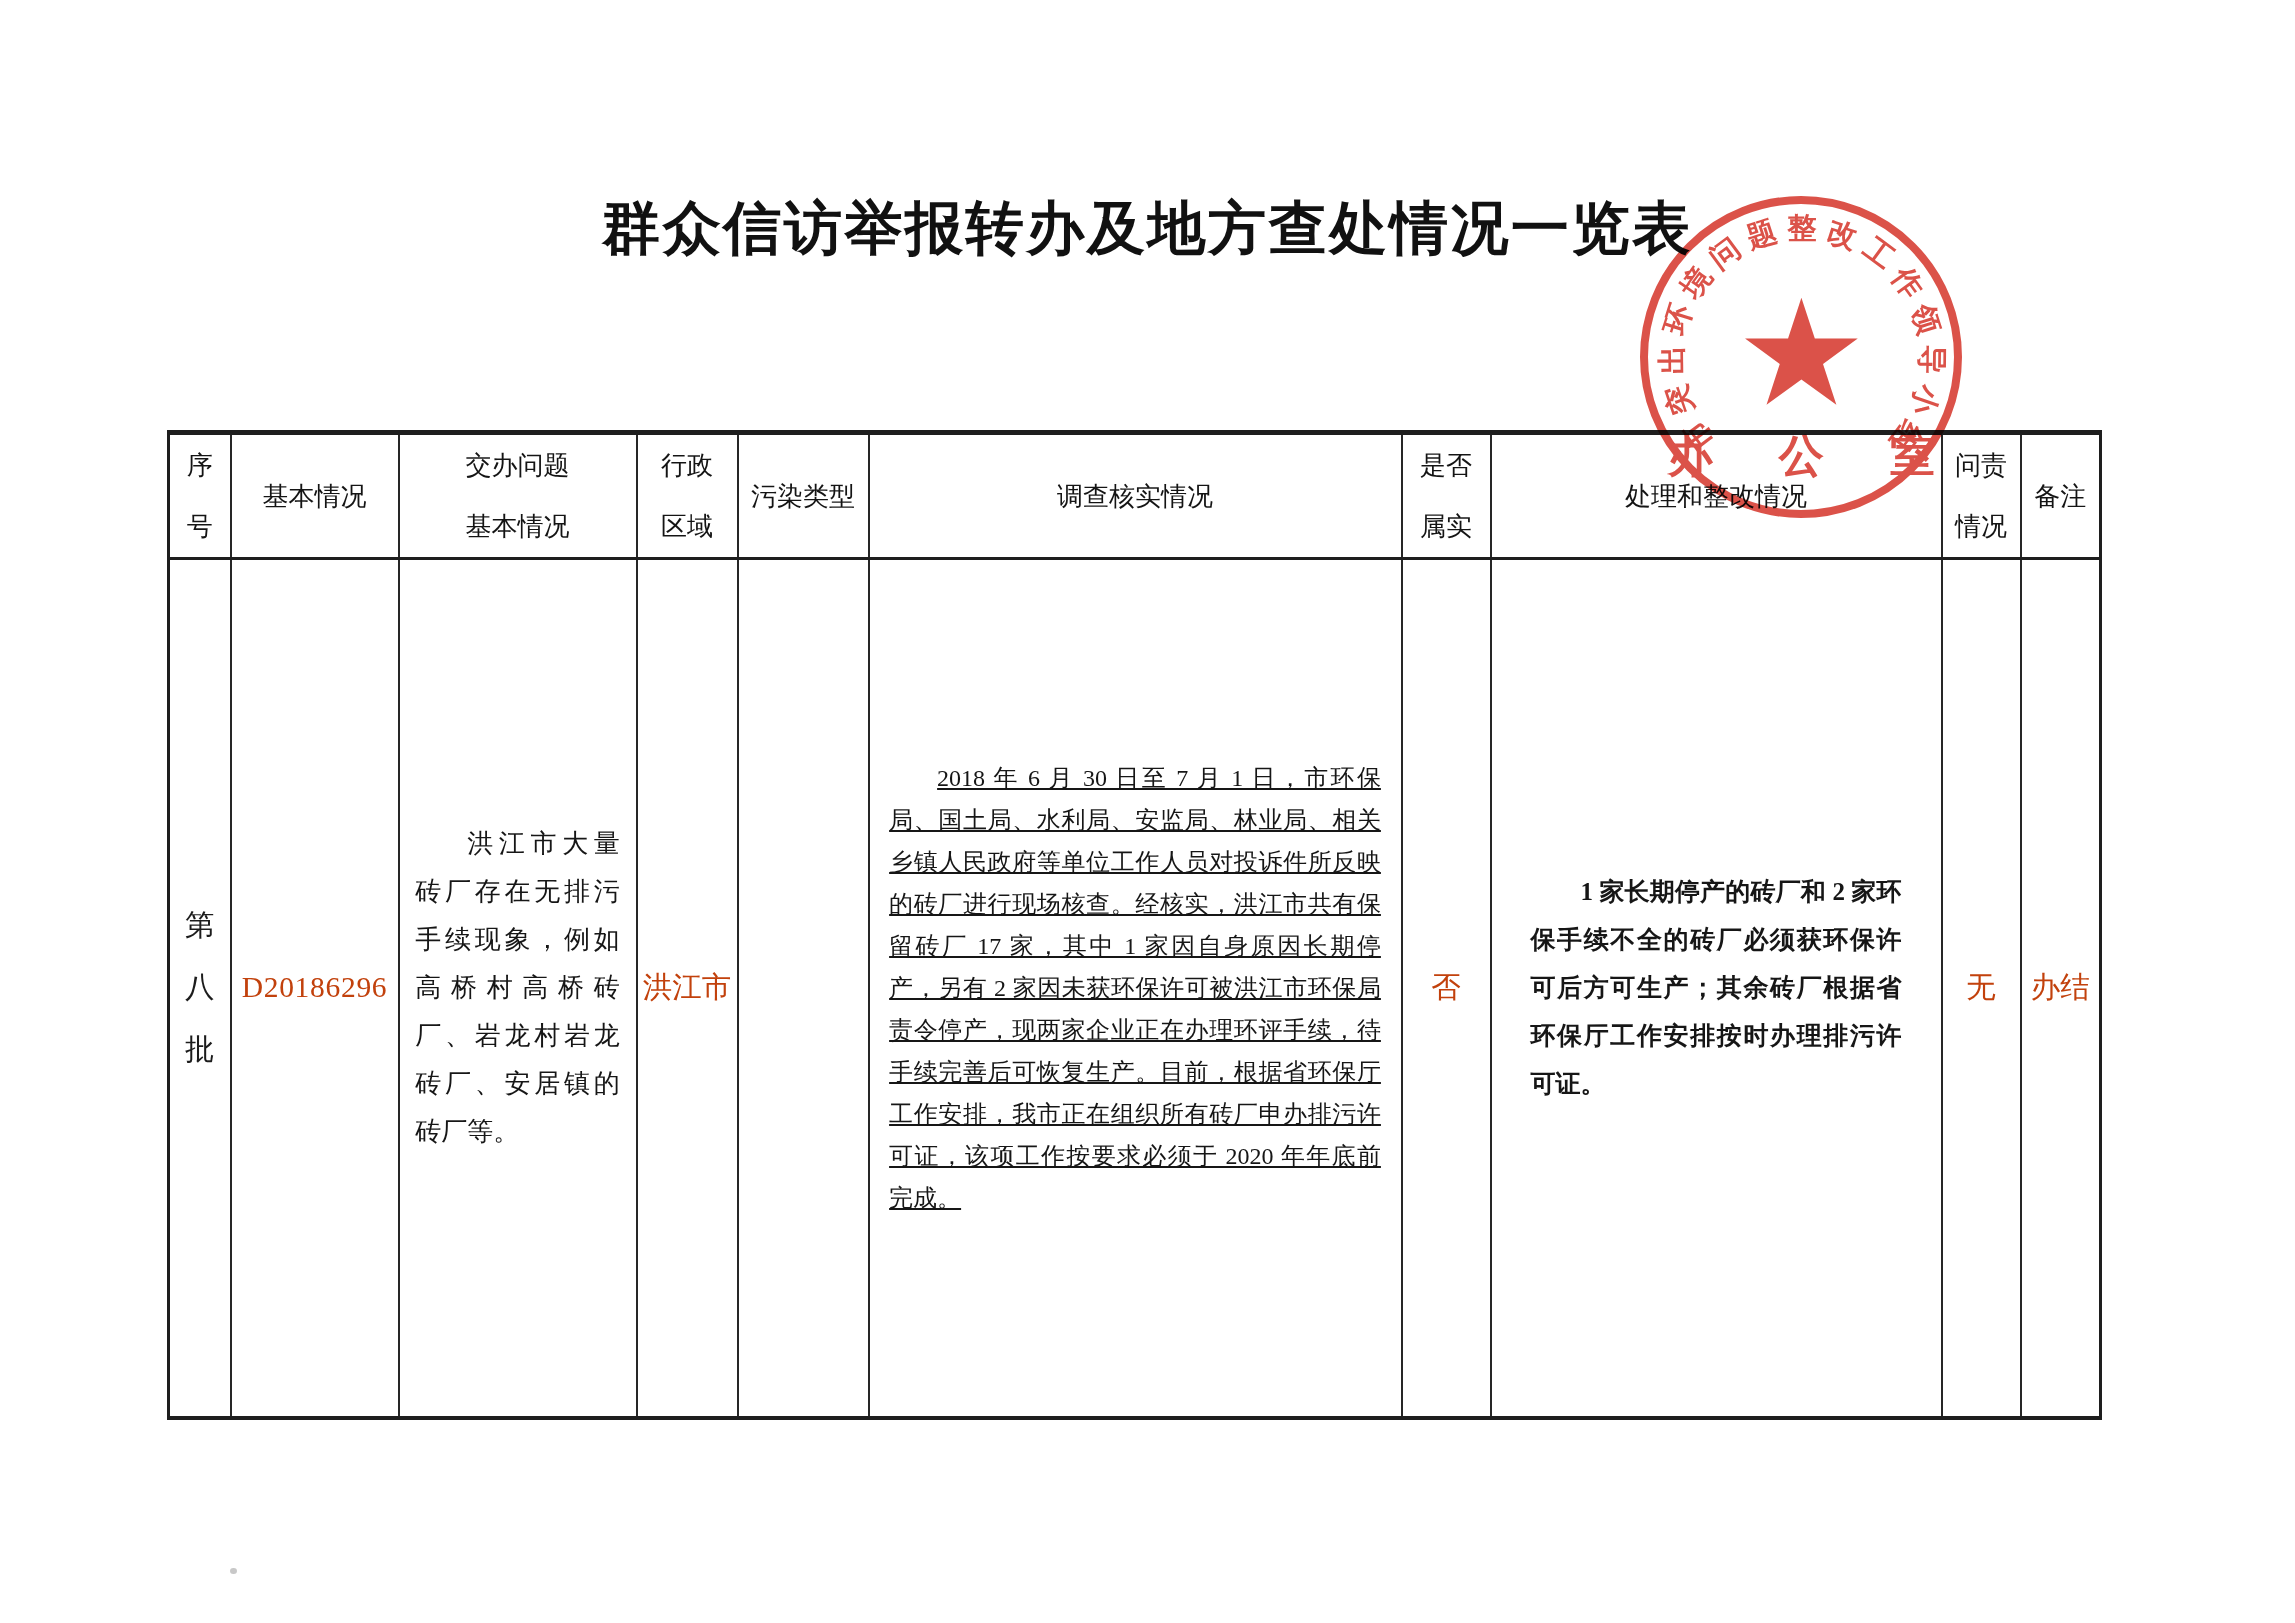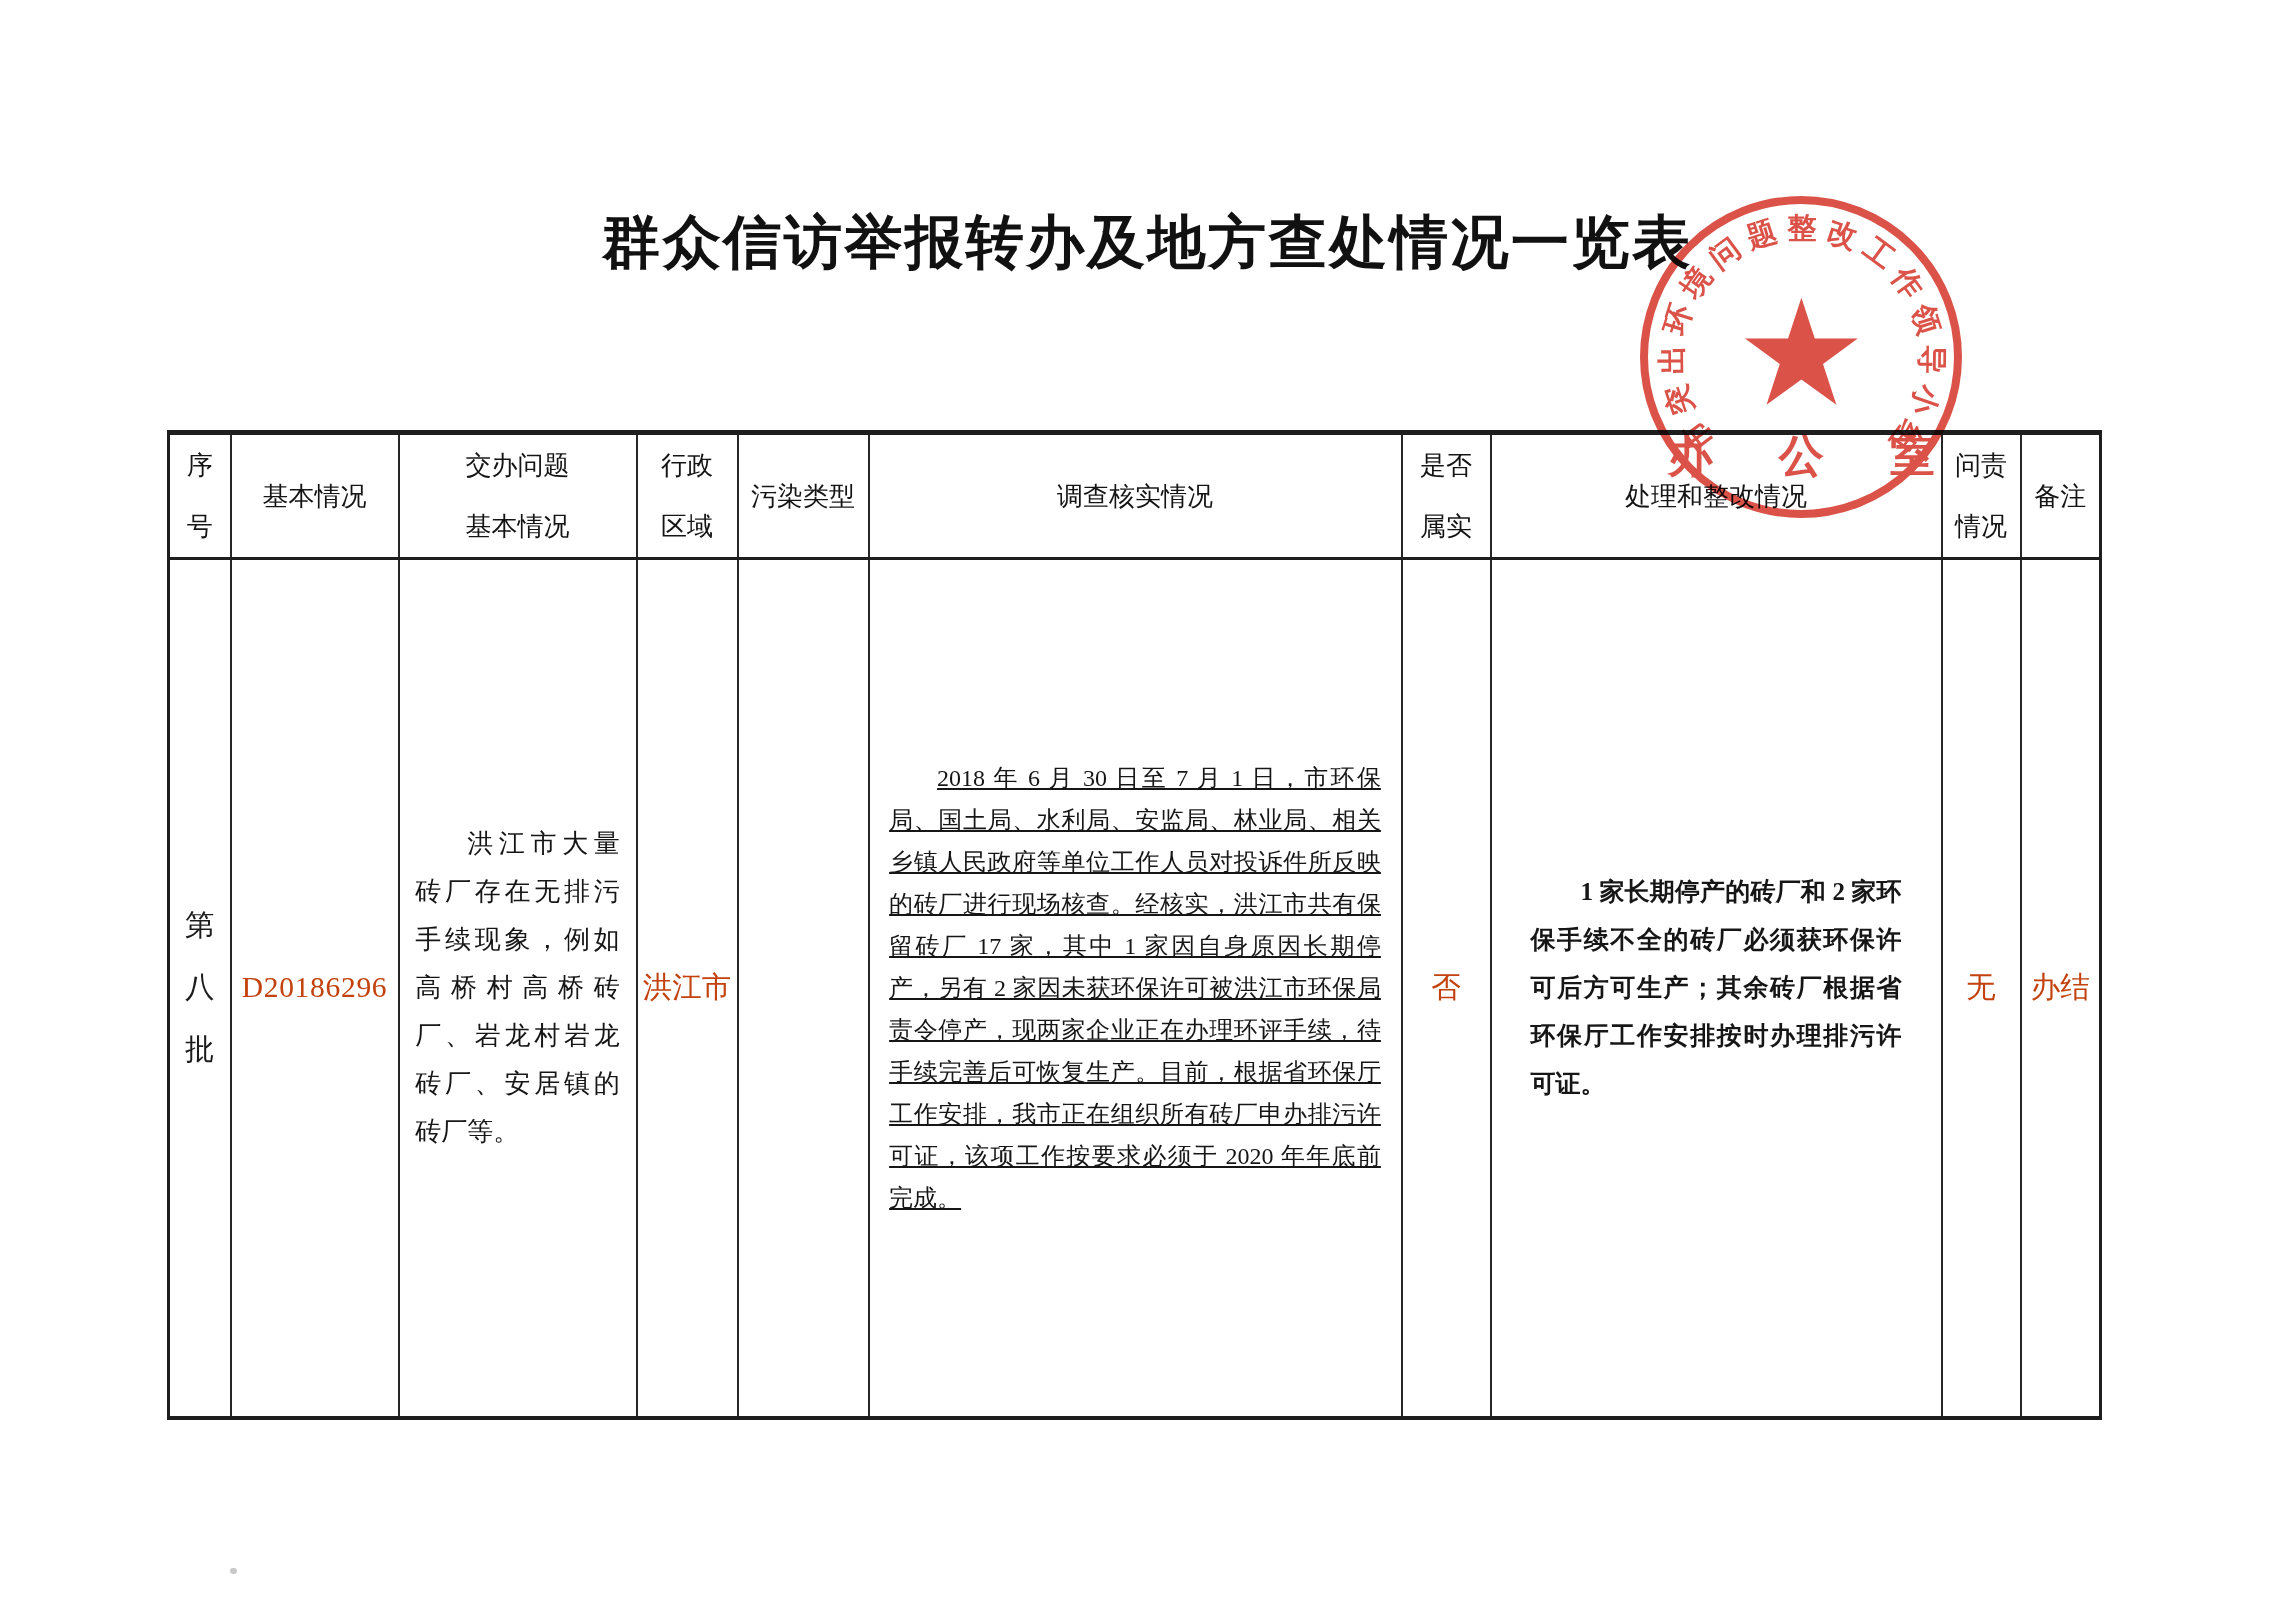--- a/index.html
+++ b/index.html
@@ -14,21 +14,21 @@
     background: #ffffff;
     overflow: hidden;
     font-family: "Liberation Serif", "DejaVu Serif", serif;
     color: #1c1c1c;
   }
 
   
   .title {
     position: absolute;
     left: 0;
-    top: 204px;
+    top: 190px;
     width: 2295px;
     margin: 0;
     text-align: center;
     font-size: 58px;
     font-weight: 700;
     letter-spacing: 2.6px;
     color: #111;
   }
   .subtitle {
     position: absolute;

